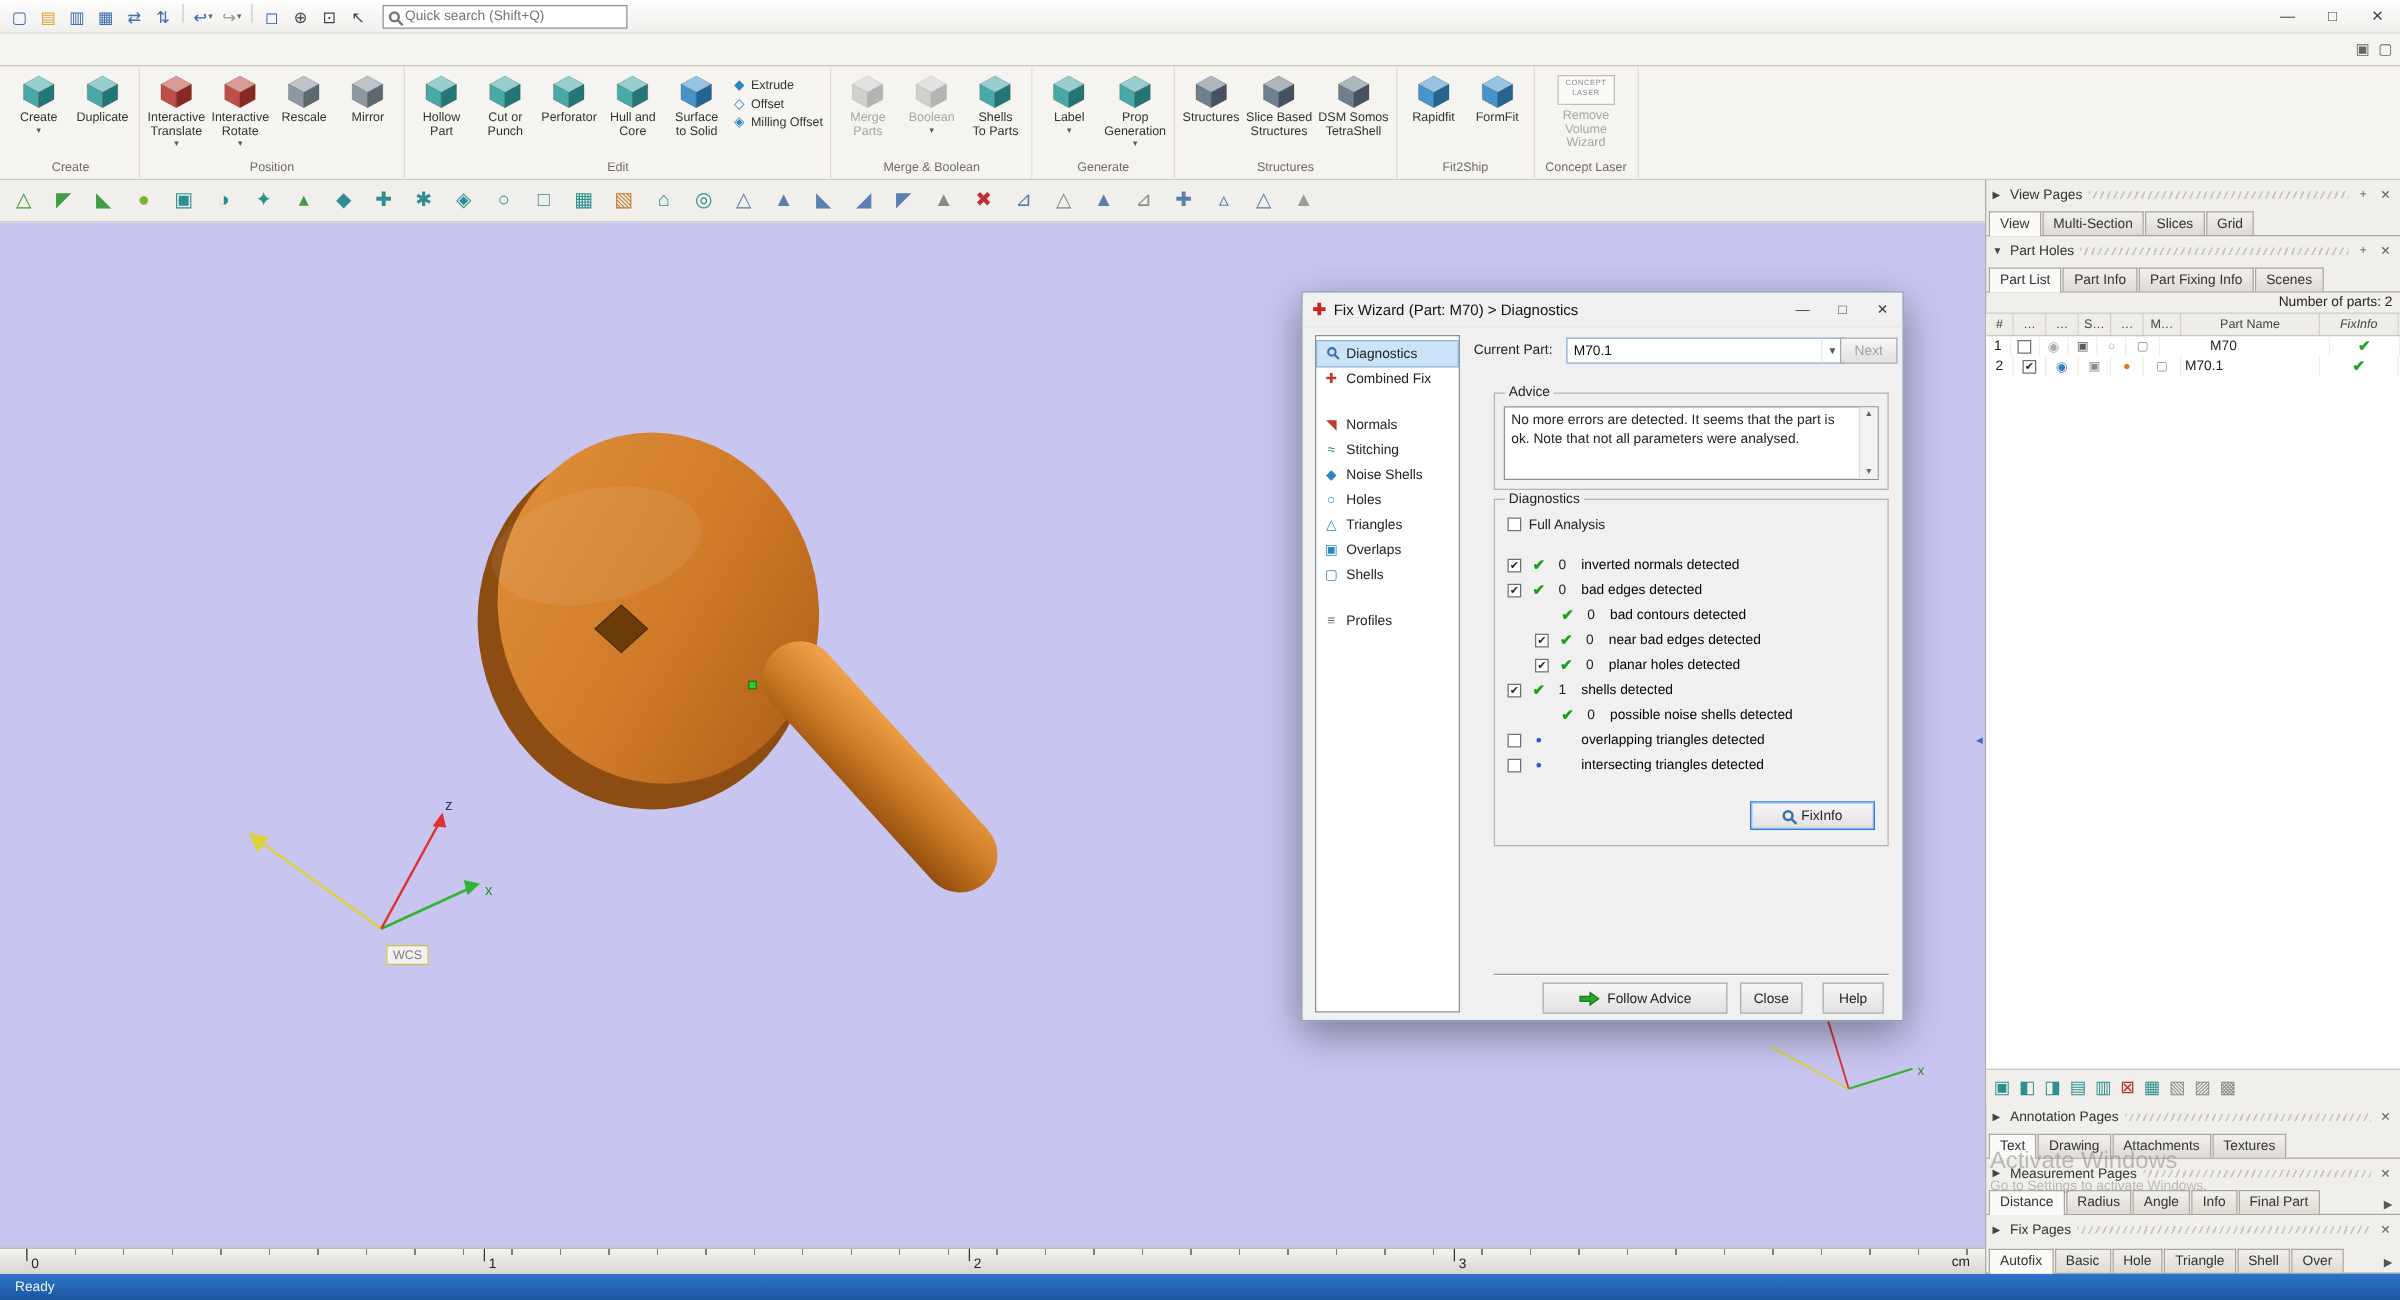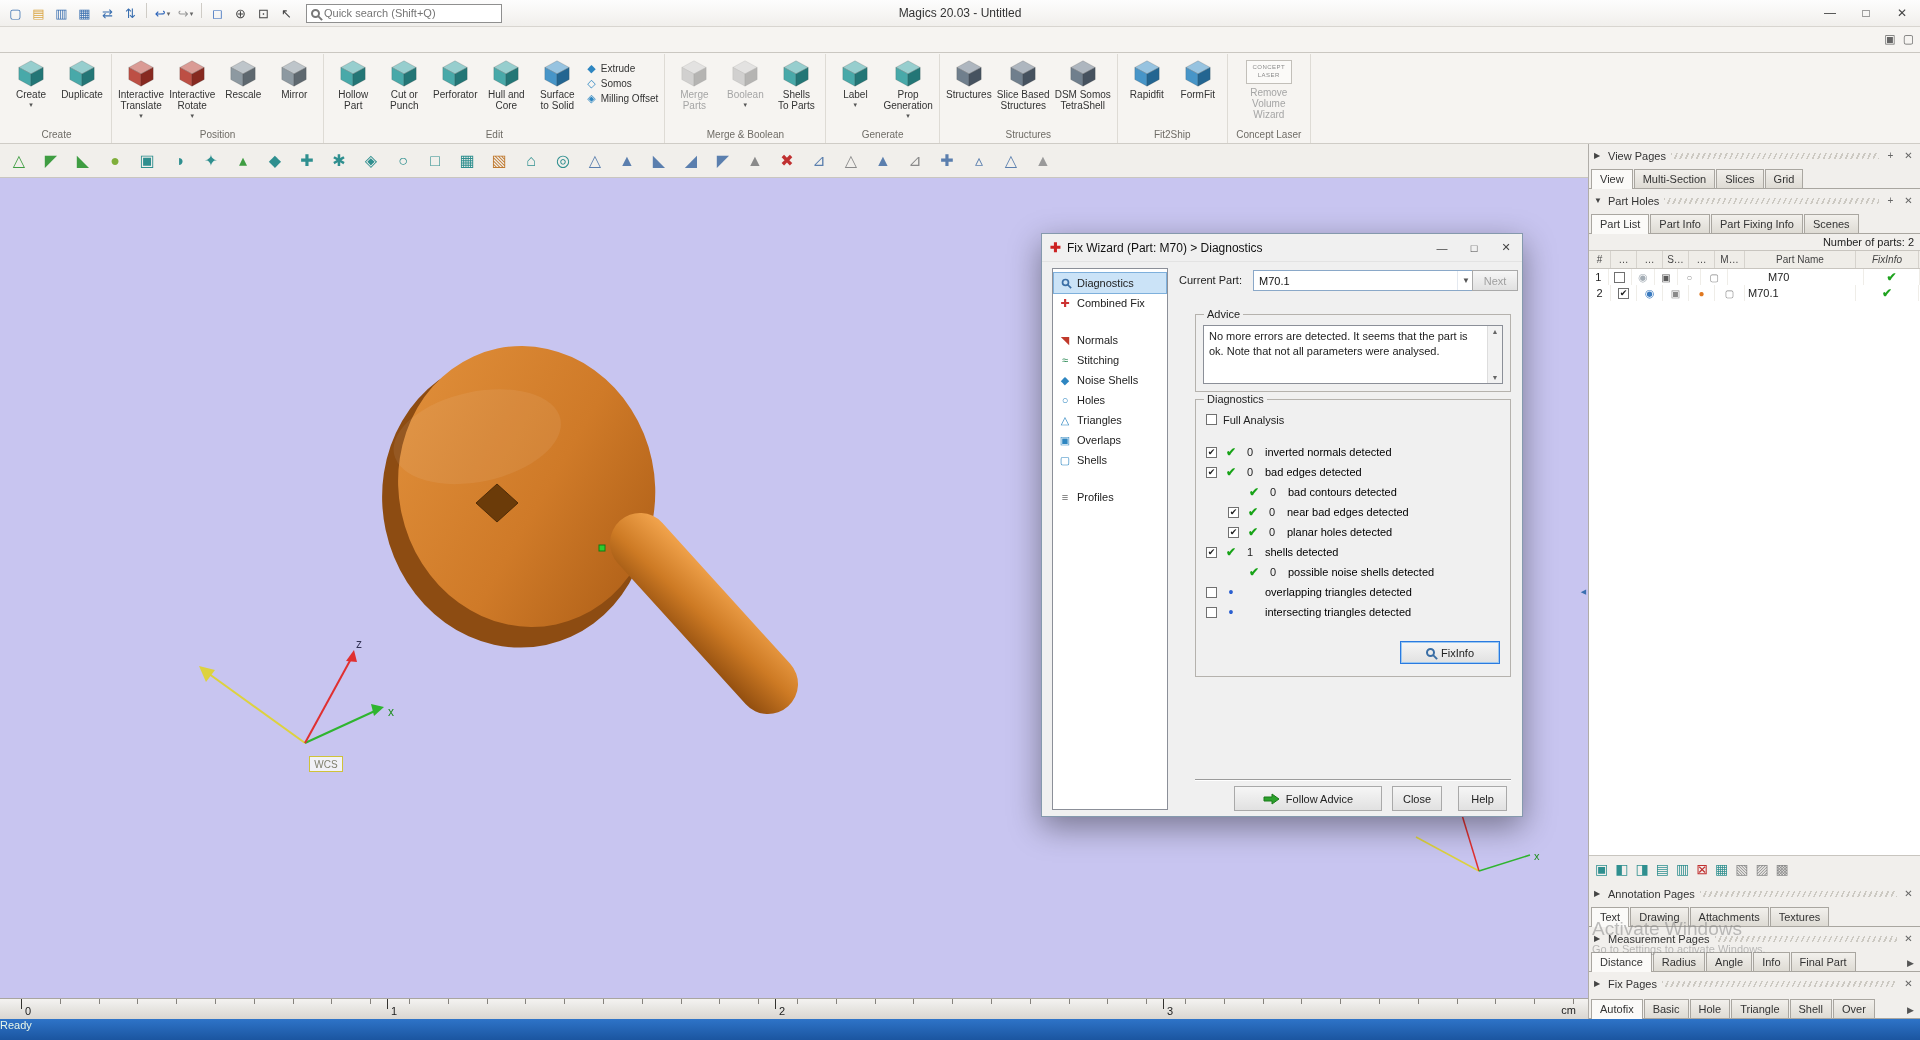--- a/index.html
+++ b/index.html
@@ -54,21 +54,21 @@
   #panel-collapse{position:absolute;right:0;top:396px;width:9px;height:36px;display:flex;align-items:center;justify-content:center;font-size:7px;color:#3a6fb0}
 
   
   #ruler{position:relative;height:21px;background:linear-gradient(#f4f3f1,#d9d6d1);border-top:1px solid #a9a6a0;flex:none}
   #ruler .minor{position:absolute;left:21px;right:0;top:0;height:5px;background:repeating-linear-gradient(90deg,#85827d 0 1px,transparent 1px 38.8px)}
   #ruler .tick{position:absolute;top:0;width:1px;height:10px;background:#33322f}
   #ruler .tlabel{position:absolute;top:6px;font-size:11px;color:#222;padding-left:4px}
   #ruler .unit{position:absolute;right:12px;top:5px;font-size:11px;color:#222}
 
   
-  #statusbar{height:21px;background:linear-gradient(#2e74c8,#1b55a0);color:#e8f6e8;font-size:11px;display:flex;align-items:flex-start;padding-left:0;flex:none}
+  #statusbar{height:21px;background:linear-gradient(#2e74c8,#1b55a0);color:#e8f6e8;font-size:11px;display:flex;align-items:center;padding-left:12px;flex:none}
 
   
   #rightpanel{width:332px;background:#f1efec;border-left:1px solid #b0ada8;display:flex;flex-direction:column;font-size:11px;flex:none}
   .sec-head{height:23px;display:flex;align-items:center;padding:0 5px;gap:5px;color:#333;flex:none}
   .sec-head .arr{font-size:8px;color:#444;width:9px}
   .sec-head .ttl{white-space:nowrap}
   .sec-head .squig{flex:1;height:6px;background:repeating-linear-gradient(115deg,#ccc9c2 0 1.5px,transparent 1.5px 5px)}
   .sec-head .hic{font-size:10px;color:#666;width:13px;text-align:center}
   .tabsrow{display:flex;align-items:flex-end;padding:0 2px;border-bottom:1px solid #a9a6a0;height:22px;flex:none}
   .tab{padding:3px 8px;border:1px solid #a9a6a0;border-bottom:none;background:linear-gradient(#f2f0ec,#dedbd4);margin-right:1px;font-size:11px;color:#333;white-space:nowrap}
@@ -161,21 +161,20 @@
           <span style="color: rgb(68, 68, 68);">⊕</span>
         </span><span class="tb-ic">
           <span style="color: rgb(68, 68, 68);">⊡</span>
         </span><span class="tb-ic">
           <span style="color: rgb(68, 68, 68);">↖</span>
         </span></span>
     <div id="search-box">
       <span class="mag gray"></span>
       <input type="text" placeholder="Quick search (Shift+Q)" style="">
     </div>
-    <div id="tb-title">Magics 20.03 - Untitled</div>
     <div id="win-controls">
         <span class="win-btn">—</span>
         <span class="win-btn">□</span>
         <span class="win-btn">✕</span>
       </div>
   </div>
 
   <div id="menubar">
     <div id="menu-right">
         <span style="color: rgb(102, 102, 102);">▣</span>
@@ -315,21 +314,21 @@
               <div>to Solid</div>
             </div>
           </div>
           <div class="rb-stack">
             <div class="srow">
               <span class="sic" style="color: rgb(46, 134, 193);">◆</span>
               <span>Extrude</span>
             </div>
             <div class="srow">
               <span class="sic" style="color: rgb(46, 134, 193);">◇</span>
-              <span>Somos</span>
+              <span>Offset</span>
             </div>
             <div class="srow">
               <span class="sic" style="color: rgb(46, 134, 193);">◈</span>
               <span>Milling Offset</span>
             </div>
           </div>
         </div>
         <div class="rb-label">Edit</div>
       </div>
       <div class="rb-group">

